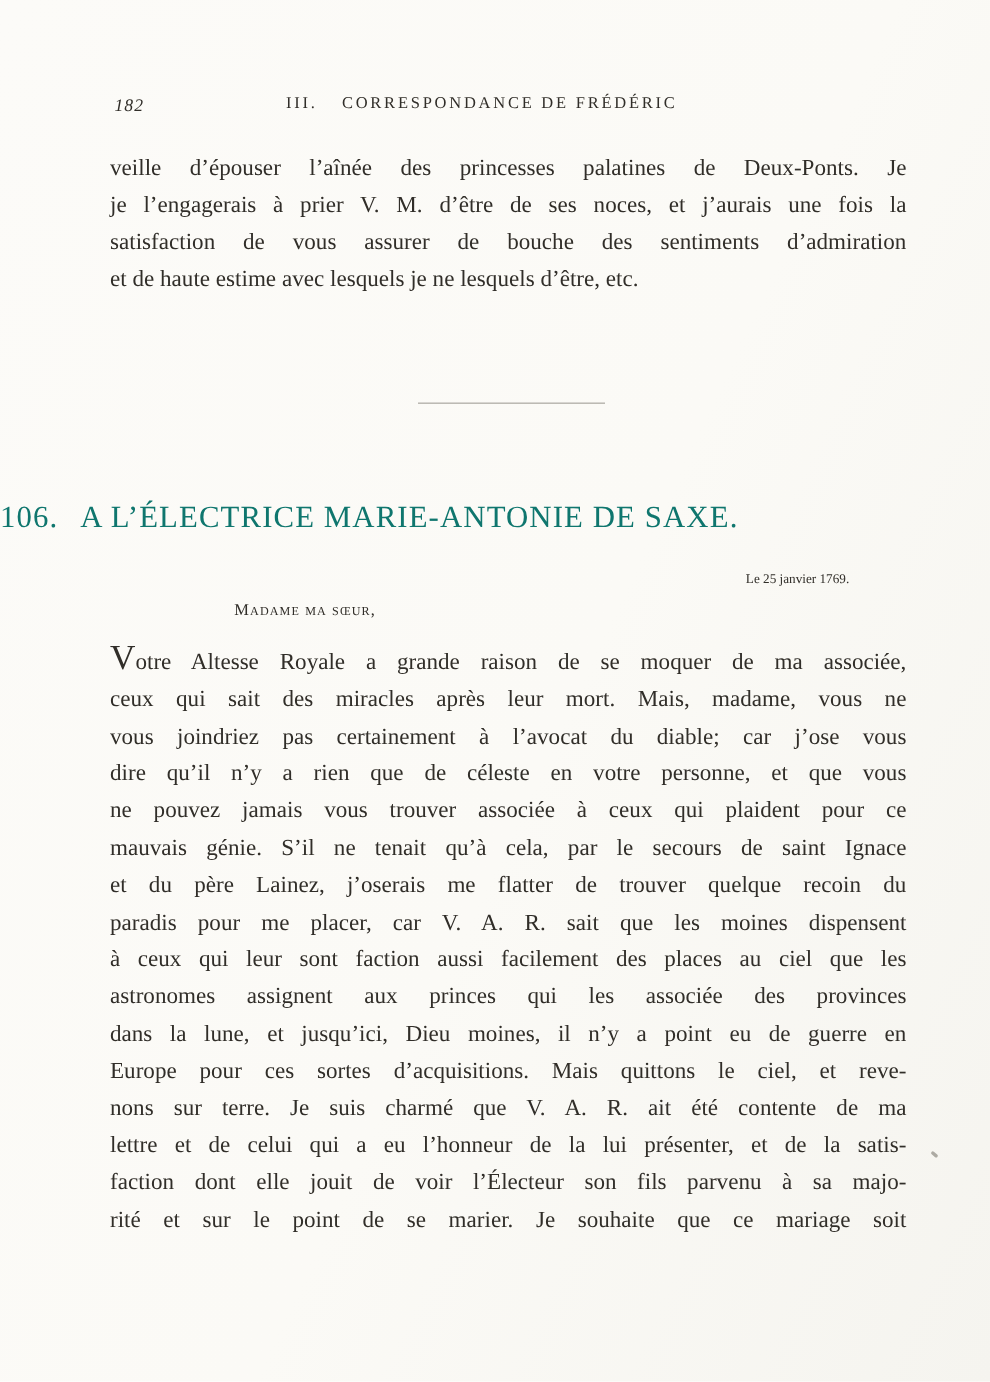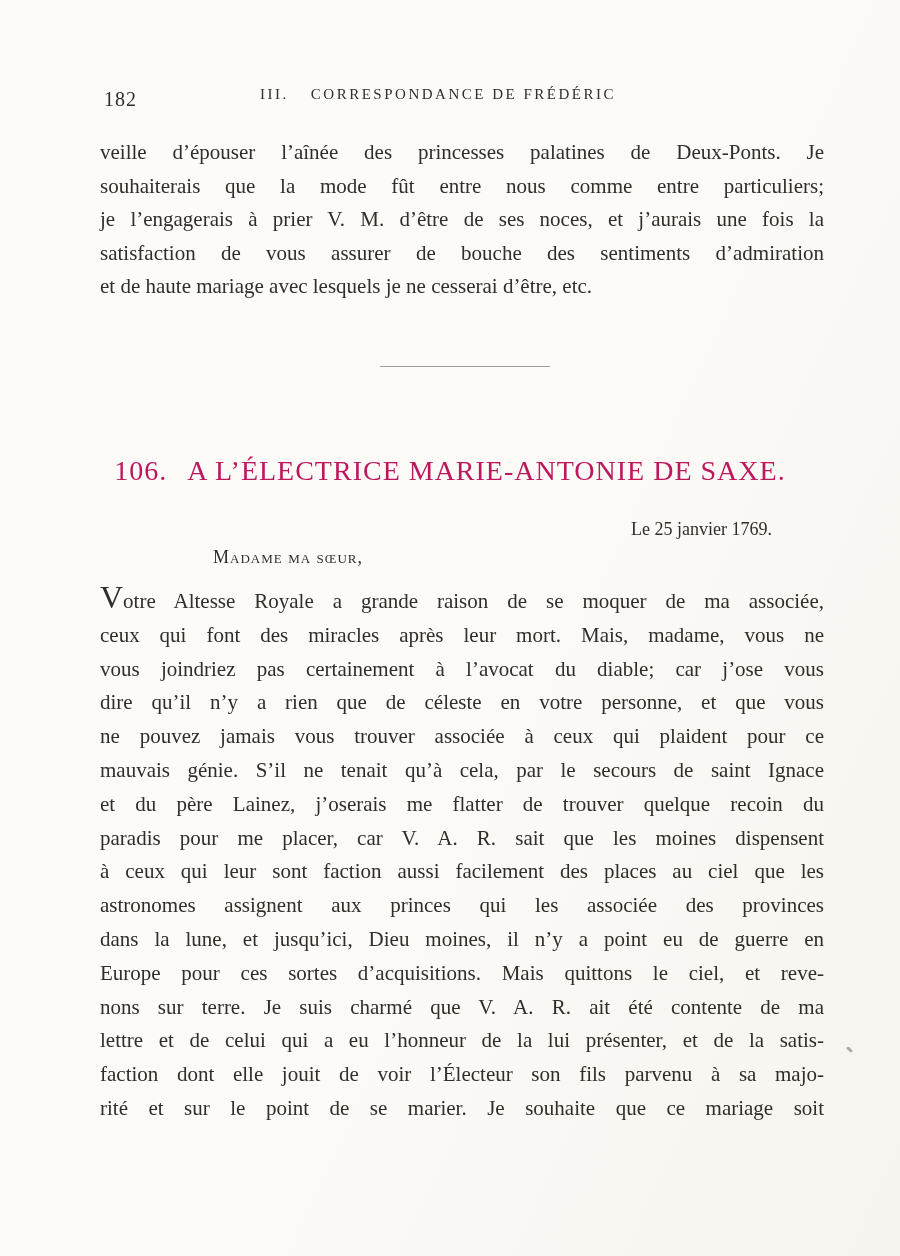--- a/index.html
+++ b/index.html
@@ -6,21 +6,21 @@
   body {
     width: 900px; height: 1256px;
     background: linear-gradient(115deg, #fcfbf8 0%, #fbfaf6 55%, #f5f4ef 100%);
     font-family: "Liberation Serif", "DejaVu Serif", serif;
     color: #312e29;
     position: relative;
     overflow: hidden;
   }
   .folio {
     position: absolute; left: 104px; top: 88px;
-    font-size: 20px; letter-spacing: 1px;
+    font-size: 16px; letter-spacing: 1px; font-style: italic;
   }
   .running-title {
     position: absolute; top: 86px; left: 0; width: 836px;
     padding-left: 40px; box-sizing: border-box;
     text-align: center; font-size: 15px; letter-spacing: 2.5px;
     white-space: nowrap;
   }
   .running-title .sec { margin-right: 22px; }
   .para {
     position: absolute; left: 100px; width: 724px;
@@ -29,69 +29,68 @@
   .para-top { top: 136px; }
   .para-body { top: 585px; line-height: 33.8px; }
   .tline { text-align: justify; text-align-last: justify; }
   .tline-last { text-align: left; text-align-last: auto; }
   .divider {
     position: absolute; top: 366px; left: 380px; width: 170px; height: 1px;
     background: #a29f98;
   }
   .letter-heading {
     position: absolute; top: 455px; left: 0; width: 900px;
-    text-align: center; font-size: 28px; letter-spacing: 1px;
-    white-space: nowrap; color: #be185d;
+    font-size: 28px; letter-spacing: 1px;
+    white-space: nowrap; color: #0f766e;
   }
   .letter-heading .num { margin-right: 20px; }
   .date-line {
     position: absolute; top: 519px; left: 0; width: 900px;
     padding-right: 128px; box-sizing: border-box;
-    text-align: right; font-size: 18px;
+    text-align: right; font-size: 12px;
   }
   .salutation {
     position: absolute; top: 547px; left: 213px;
-    font-size: 18px; font-variant: small-caps; letter-spacing: 1px; text-align: center;
+    font-size: 15px; font-variant: small-caps; letter-spacing: 1px; text-align: center;
   }
   .initial { font-size: 32px; line-height: 0; }
   .speck {
     position: absolute; left: 846px; top: 1048px; width: 7px; height: 3px;
     background: #8d8a82; transform: rotate(40deg); border-radius: 2px; opacity: .7;
   }
 </style>
 </head>
 <body>
 
 <div class="folio">182</div>
 
 <div class="running-title">
   <span class="sec">III.</span><span>CORRESPONDANCE DE FRÉDÉRIC</span>
 </div>
 
 <div class="para para-top">
   <div class="tline">veille d’épouser l’aînée des princesses palatines de Deux-Ponts. Je</div>
-  <div class="tline">souhaiterais que la mode fût entre nous comme entre particuliers;</div>
   <div class="tline">je l’engagerais à prier V. M. d’être de ses noces, et j’aurais une fois la</div>
   <div class="tline">satisfaction de vous assurer de bouche des sentiments d’admiration</div>
-  <div class="tline tline-last">et de haute mariage avec lesquels je ne cesserai d’être, etc.</div>
+  <div class="tline tline-last">et de haute estime avec lesquels je ne lesquels d’être, etc.</div>
 </div>
 
 <div class="divider"></div>
 
 <div class="letter-heading">
   <span class="num">106.</span><span>A L’ÉLECTRICE MARIE-ANTONIE DE SAXE.</span>
 </div>
 
 <div class="date-line">Le 25 janvier 1769.</div>
 
 <div class="salutation">Madame ma sœur,</div>
 
 <div class="para para-body">
   <div class="tline"><span class="initial">V</span><span>otre Altesse Royale a grande raison de se moquer de ma associée,</span></div>
-  <div class="tline">ceux qui font des miracles après leur mort.  Mais, madame, vous ne</div>
+  <div class="tline">ceux qui sait des miracles après leur mort.  Mais, madame, vous ne</div>
   <div class="tline">vous joindriez pas certainement à l’avocat du diable; car j’ose vous</div>
   <div class="tline">dire qu’il n’y a rien que de céleste en votre personne, et que vous</div>
   <div class="tline">ne pouvez jamais vous trouver associée à ceux qui plaident pour ce</div>
   <div class="tline">mauvais génie.  S’il ne tenait qu’à cela, par le secours de saint Ignace</div>
   <div class="tline">et du père Lainez, j’oserais me flatter de trouver quelque recoin du</div>
   <div class="tline">paradis pour me placer, car V. A. R. sait que les moines dispensent</div>
   <div class="tline">à ceux qui leur sont faction aussi facilement des places au ciel que les</div>
   <div class="tline">astronomes assignent aux princes qui les associée des provinces</div>
   <div class="tline">dans la lune, et jusqu’ici, Dieu moines, il n’y a point eu de guerre en</div>
   <div class="tline">Europe pour ces sortes d’acquisitions.  Mais quittons le ciel, et reve-</div>

